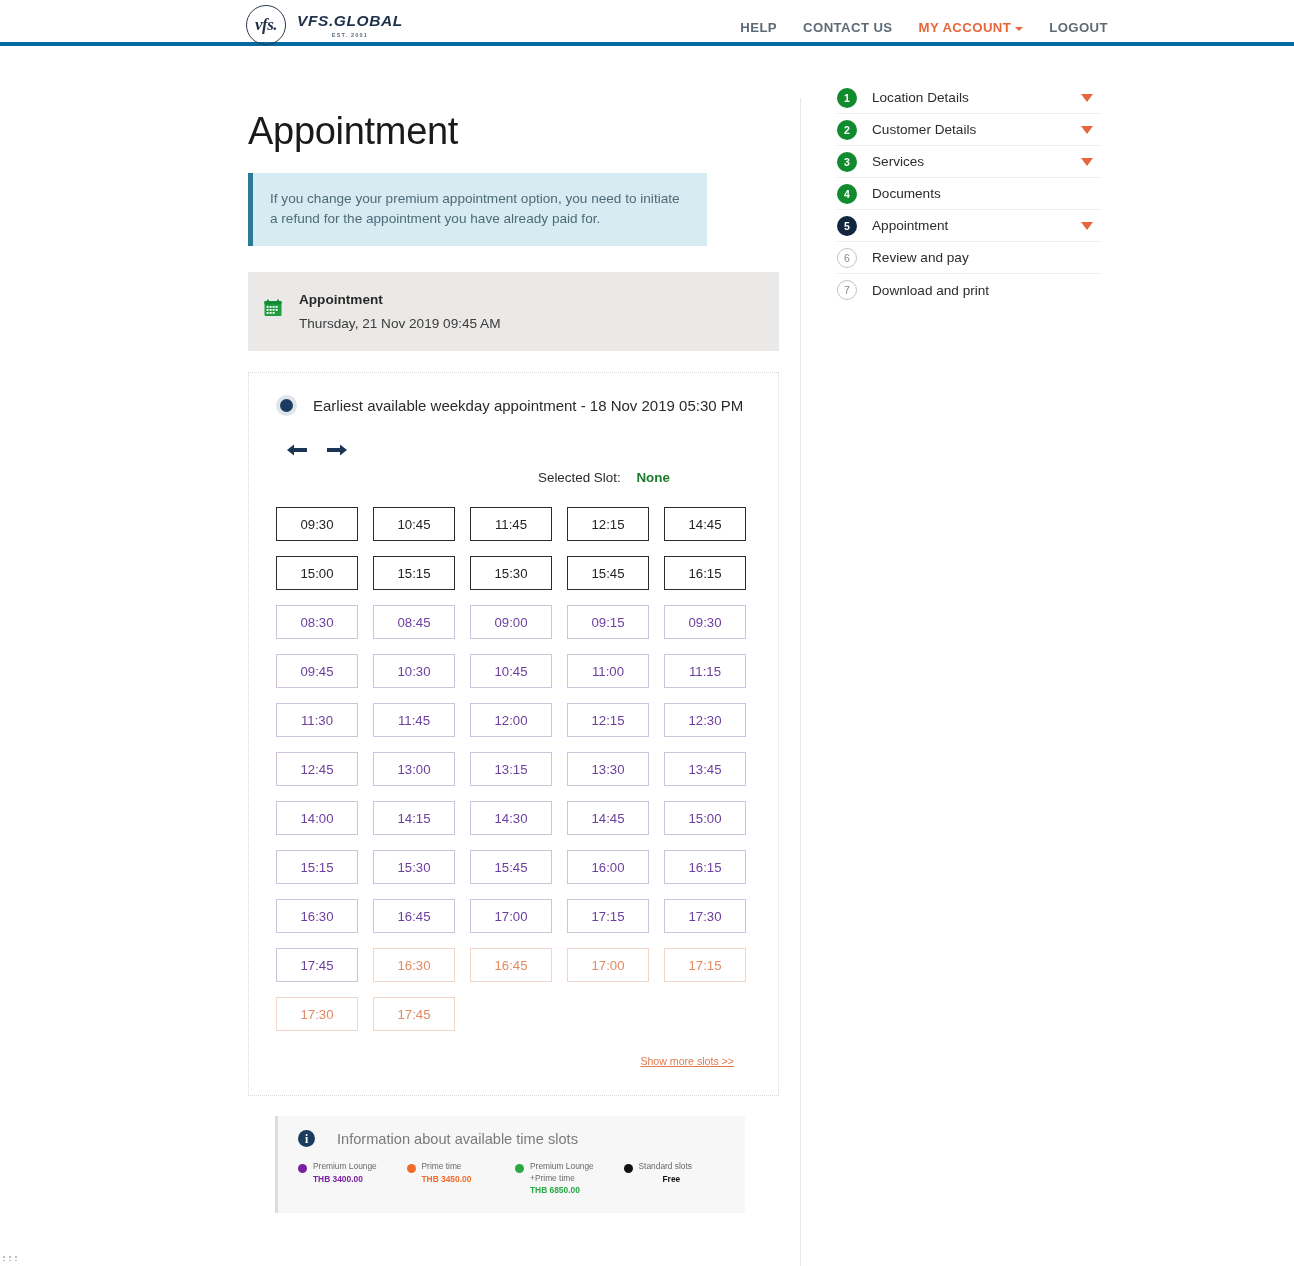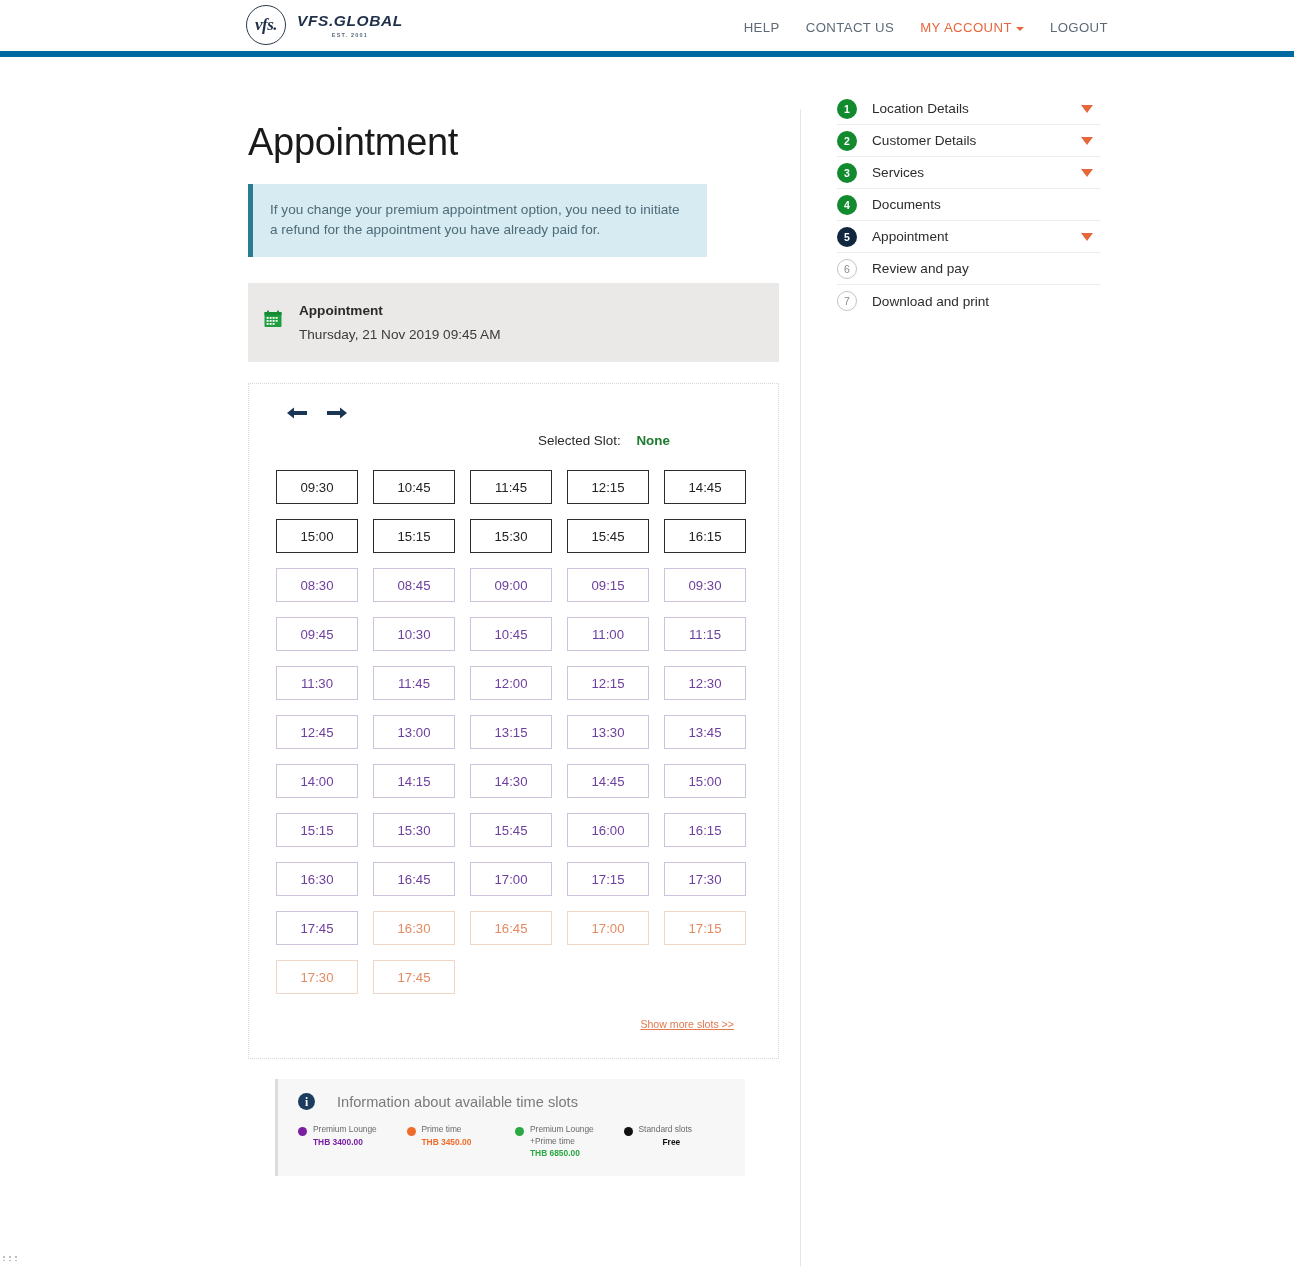--- a/index.html
+++ b/index.html
@@ -7,22 +7,22 @@
   html, body {
     margin: 0; padding: 0;
     background: #ffffff;
     font-family: "Liberation Sans", sans-serif;
   }
   body { width: 1294px; height: 1266px; position: relative; overflow: hidden; }
 
   
   .header {
     position: relative;
-    height: 57px;
-    border-bottom: 6px solid #0369a1;
+    height: 46px;
+    border-bottom: 4px solid #0369a1;
     display: flex;
     align-items: center;
   }
   .logo-wrap {
     position: absolute;
     left: 246px; top: 5px;
     display: flex; align-items: center; gap: 11px;
   }
   .logo-circle {
     width: 40px; height: 40px; border-radius: 50%;
@@ -42,20 +42,21 @@
     font-size: 5.5px; font-weight: 700; color: #5a6b7d;
     letter-spacing: 1.2px; margin-top: 2px;
   }
   .nav {
     position: absolute; right: 186px; top: 20px;
     display: flex; align-items: center; gap: 26px;
   }
   .nav a {
     font-size: 13.2px; color: #5d6b78; text-decoration: none;
     letter-spacing: 0.4px;
+    font-weight: bold;
   }
   .nav a.active { color: #e8663c; }
   .caret-down {
     display: inline-block; width: 0; height: 0; margin-left: 4px;
     border-left: 4px solid transparent; border-right: 4px solid transparent;
     border-top: 4px solid #e8663c; vertical-align: middle;
   }
 
   
   .page { display: flex; }
@@ -250,20 +251,26 @@
         </svg>
       </div>
       <div>
         <div class="appt-label">Appointment</div>
         <div class="appt-date">Thursday, 21 Nov 2019 09:45 AM</div>
       </div>
     </div>
 
     <div class="slots-card">
 
+      <div class="radio-row">
+        <span class="radio-outer">
+          <span class="radio-inner"></span>
+        </span>
+        <span class="radio-label">Earliest available weekday appointment - 18 Nov 2019 05:30 PM</span>
+      </div>
 
       <div class="date-nav">
         <button class="arrow-btn">
           <svg width="22" height="14" viewBox="0 0 22 14" aria-hidden="true">
             <path d="M1 7 L8 1.4 L8 4.9 L21 4.9 L21 9.1 L8 9.1 L8 12.6 Z" fill="#1b3655"></path>
           </svg>
         </button>
         <button class="arrow-btn">
           <svg width="22" height="14" viewBox="0 0 22 14" aria-hidden="true">
             <path d="M21 7 L14 1.4 L14 4.9 L1 4.9 L1 9.1 L14 9.1 L14 12.6 Z" fill="#1b3655"></path>

